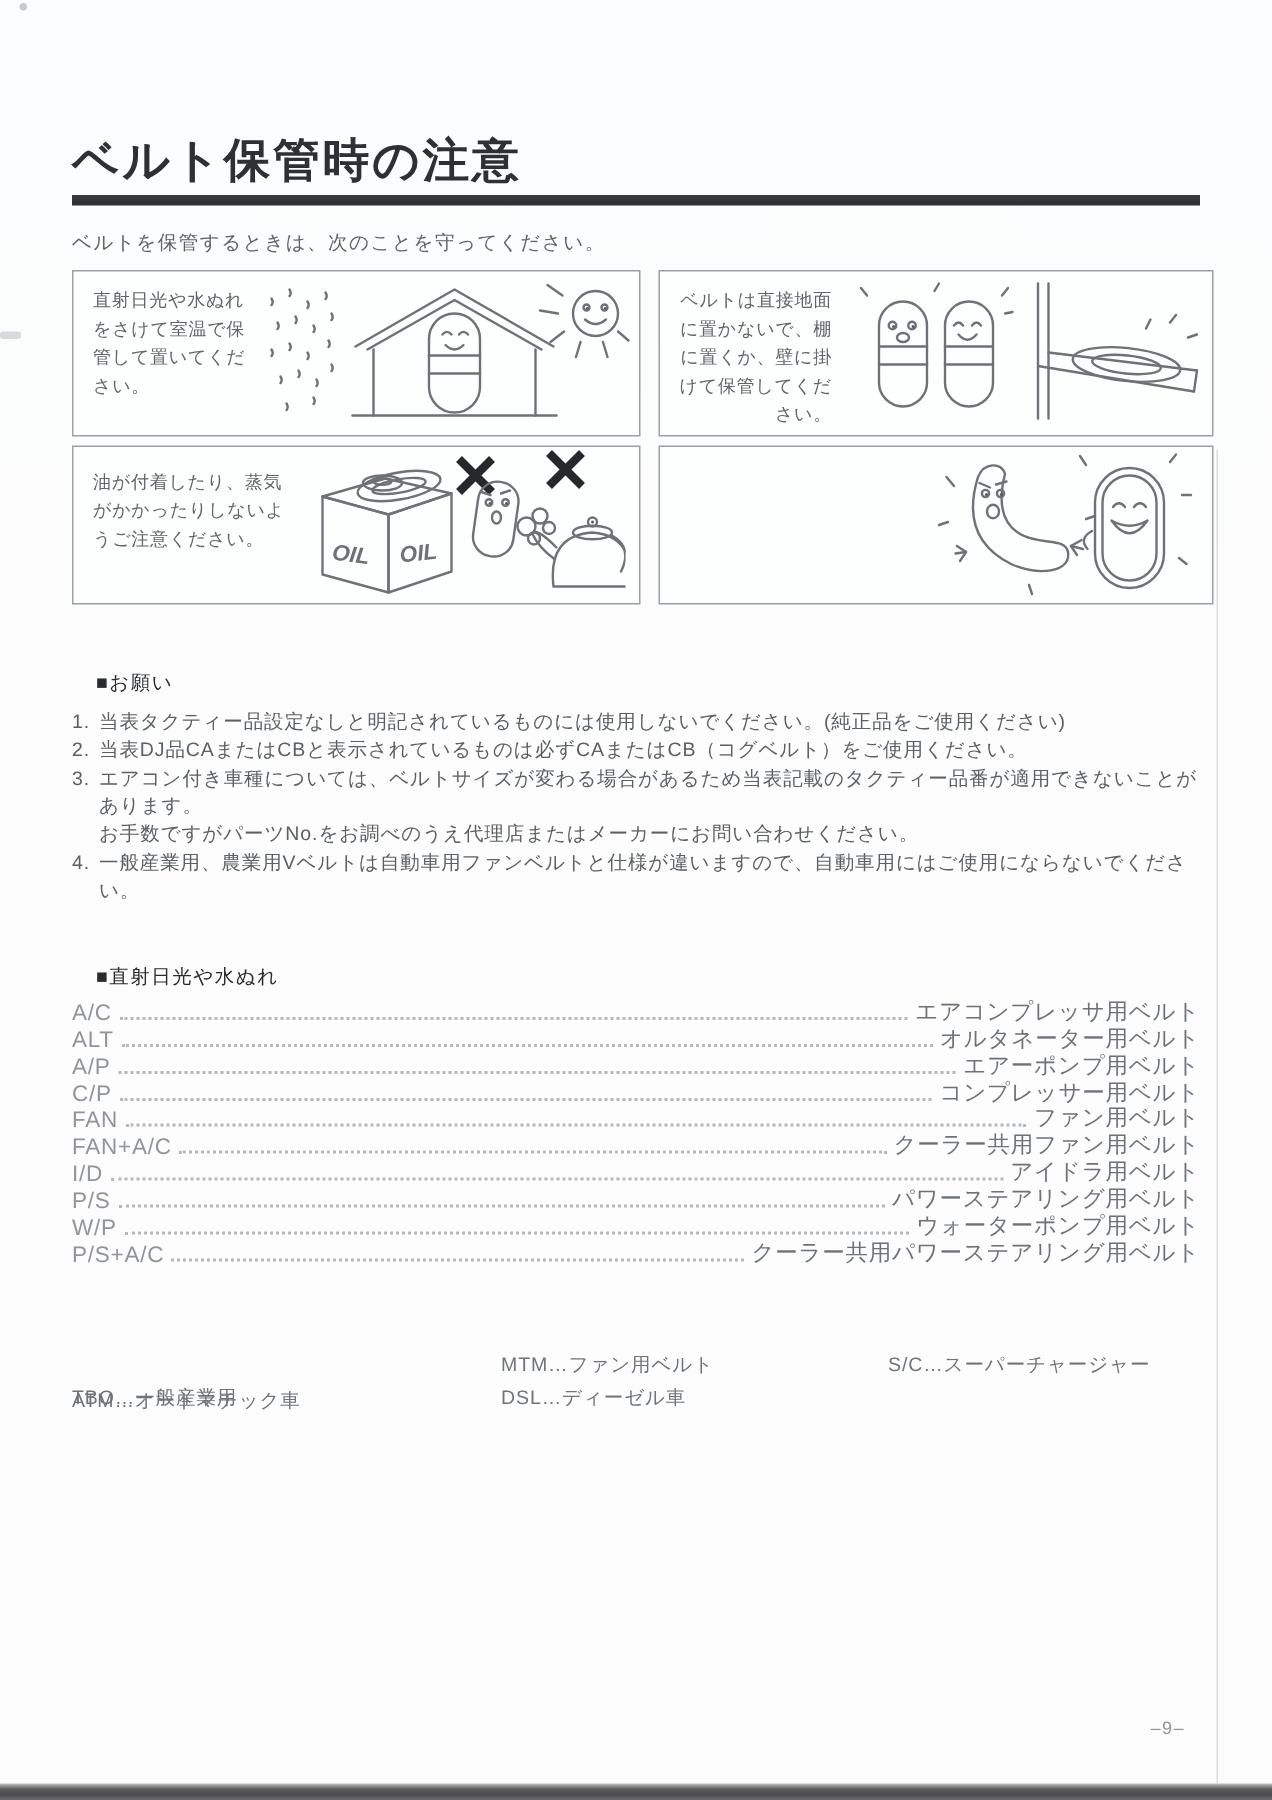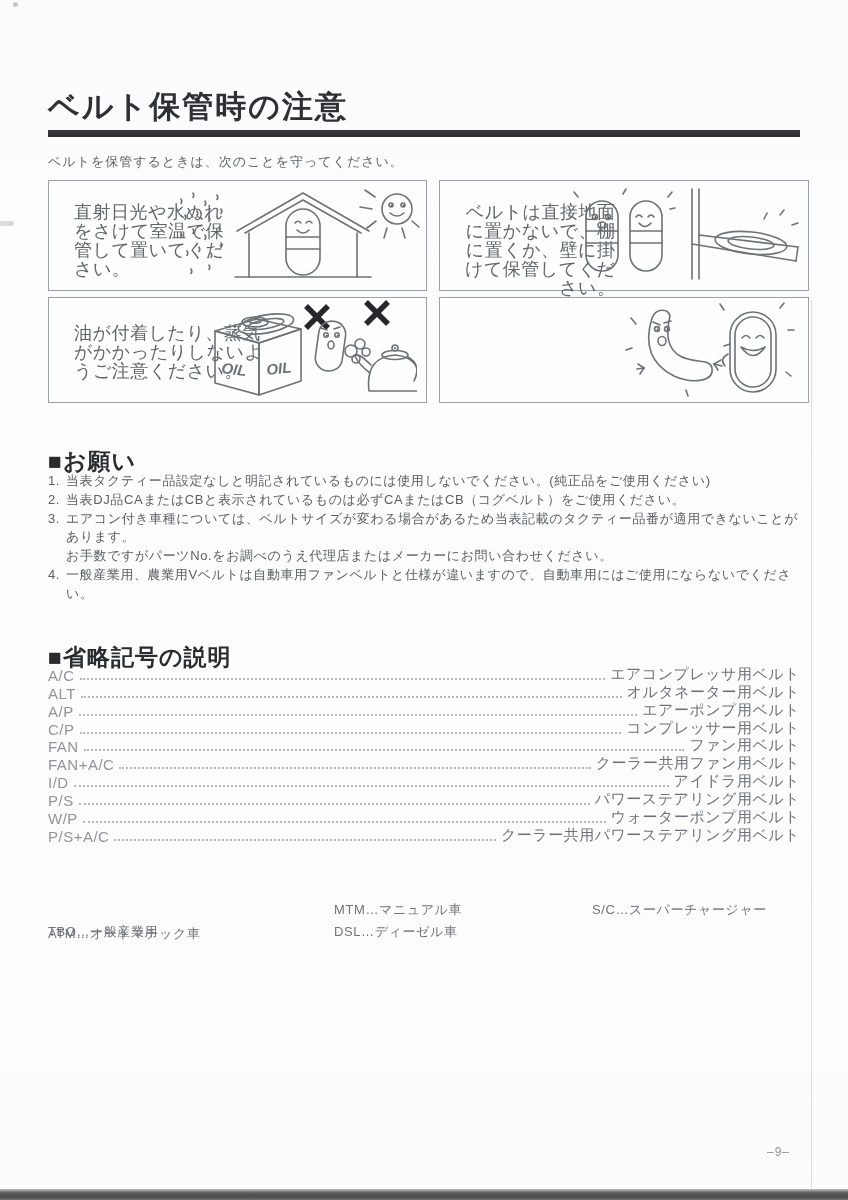--- a/index.html
+++ b/index.html
@@ -21,22 +21,22 @@
   }
   .intro{
     position:absolute;left:48px;top:153px;margin:0;
     font-size:13px;color:#5d6367;letter-spacing:1px;
   }
   
   .box{
     position:absolute;border:1px solid #9aa0a5;background:#fdfefe;
   }
   .box-text{
-    position:absolute;left:13px;top:10px;margin:12px;
-    font-size:18px;line-height:19px;color:#5f6569;
+    position:absolute;left:13px;top:10px;margin:0;
+    font-size:12px;line-height:19px;color:#5f6569;
     letter-spacing:0.5px;white-space:pre-line;
   }
   #box1{left:48px;top:180px;width:377px;height:109px;}
   #box2{left:439px;top:180px;width:368px;height:109px;text-align:right;}
   #box3{left:48px;top:297px;width:377px;height:104px;}
   #box4{left:439px;top:297px;width:368px;height:104px;}
   #box3 .box-text{top:14px;}
   .illus{position:absolute;top:4px;}
   #box1 .illus{left:126px;}
   #box2 .illus{left:128px;}
@@ -46,22 +46,22 @@
     fill:none;stroke:#6d7277;stroke-width:1.6;stroke-linecap:round;stroke-linejoin:round;
   }
   .illus .pupil{fill:#555a5e;stroke:none;}
   .illus .xmark{stroke:#26282b;stroke-width:5.5;stroke-linecap:butt;}
   .illus text{
     fill:#6d7277;font-family:"Liberation Sans",sans-serif;
     font-weight:bold;font-style:italic;font-size:15px;stroke:none;
   }
   
   .sec-heading{
-    position:absolute;left:48px;margin:0;
-    font-size:23px;font-weight:bold;color:#292c2f;letter-spacing:1px;
+    position:absolute;left:64px;margin:0;
+    font-size:13px;font-weight:normal;color:#292c2f;letter-spacing:1px;
   }
   #onegai-heading{top:446px;}
   .onegai-list{position:absolute;left:48px;top:472px;width:760px;}
   .onegai-item{display:flex;font-size:13px;line-height:18.8px;color:#5a6064;letter-spacing:0.6px;}
   .onegai-item .num{flex:none;width:18px;}
   .onegai-item .itext{white-space:pre-line;}
   
   #abbr-heading{top:642px;}
   .abbr-list{position:absolute;left:48px;top:666px;width:752px;}
   .abbr-row{display:flex;align-items:flex-end;height:17.9px;font-size:15px;}
@@ -293,21 +293,21 @@
       <span class="num">3.</span>
       <span class="itext">エアコン付き車種については、ベルトサイズが変わる場合があるため当表記載のタクティー品番が適用できないことがあります。
 お手数ですがパーツNo.をお調べのうえ代理店またはメーカーにお問い合わせください。</span>
     </div>
     <div class="onegai-item">
       <span class="num">4.</span>
       <span class="itext">一般産業用、農業用Vベルトは自動車用ファンベルトと仕様が違いますので、自動車用にはご使用にならないでください。</span>
     </div>
   </div>
 
-  <h2 class="sec-heading" id="abbr-heading">■省略記号の説明</h2>
+  <h2 class="sec-heading" id="abbr-heading">■直射日光や水ぬれ</h2>
   <div class="abbr-list">
     <div class="abbr-row">
         <span class="code">A/C</span>
         <span class="leader"></span>
         <span class="desc">エアコンプレッサ用ベルト</span>
       </div>
     <div class="abbr-row">
         <span class="code">ALT</span>
         <span class="leader"></span>
         <span class="desc">オルタネーター用ベルト</span>
@@ -349,20 +349,20 @@
       </div>
     <div class="abbr-row">
         <span class="code">P/S+A/C</span>
         <span class="leader"></span>
         <span class="desc">クーラー共用パワーステアリング用ベルト</span>
       </div>
   </div>
 
   <span class="veh" style="left:48px;top:925px;">ATM…オートマチック車</span>
   <span class="veh" style="left:48px;top:923px;">TBO…一般産業用</span>
-  <span class="veh" style="left:334px;top:901px;">MTM…マニュアル車</span>
+  <span class="veh" style="left:334px;top:901px;">MTM…ファン用ベルト</span>
   <span class="veh" style="left:334px;top:923px;">DSL…ディーゼル車</span>
   <span class="veh" style="left:592px;top:901px;">S/C…スーパーチャージャー</span>
 
   <span class="page-number">–9–</span>
   <div class="bottom-band"></div>
 
 </div>
 
 </body></html>

